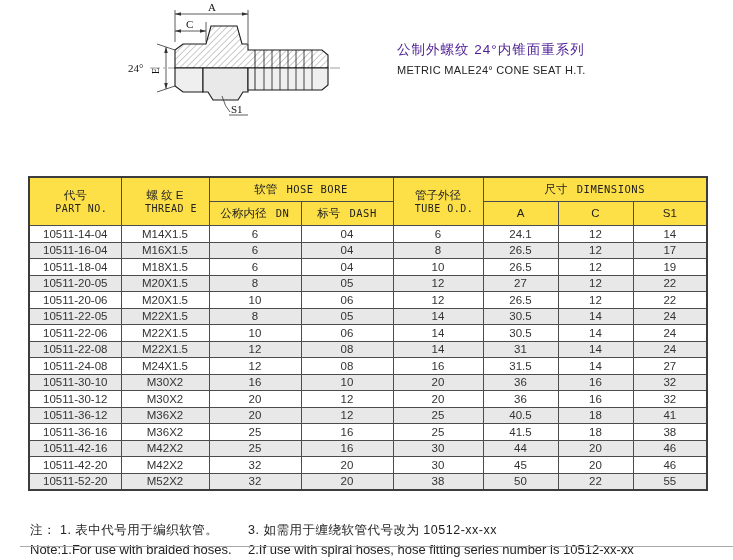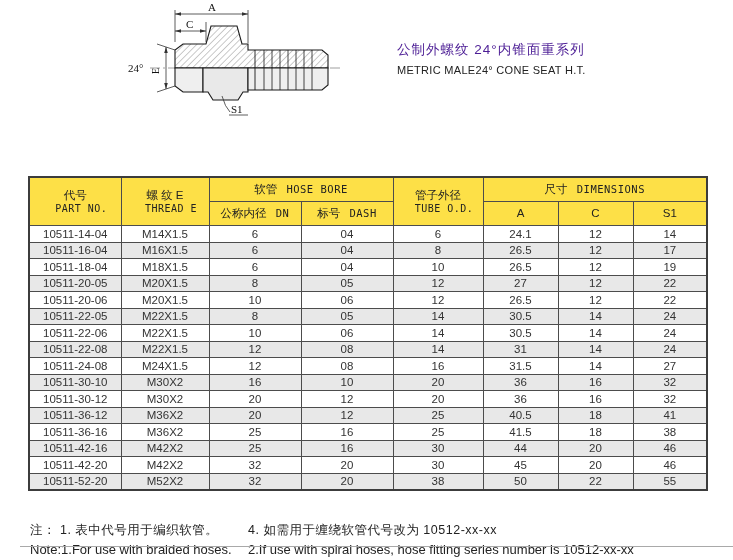--- a/index.html
+++ b/index.html
@@ -315,19 +315,19 @@
           <td>38</td>
           <td>50</td>
           <td>22</td>
           <td>55</td>
         </tr>
       </tbody>
   </table>
 
   <div class="notes">
     <span class="cn">注： 1. 表中代号用于编织软管。</span>
-    <span class="cn">4. 如需用于缠绕软管代号改为 10512-xx-xx</span>
+    <span class="cn">3. 如需用于缠绕软管代号改为 10512-xx-xx</span>
     <span class="en">Note:1.For use with braided hoses.</span>
     <span class="en">2.If use with spiral hoses, hose fitting series number is 10512-xx-xx</span>
   </div>
 
   <div class="bottom-rule"></div>
 </div>
 
 </body></html>

